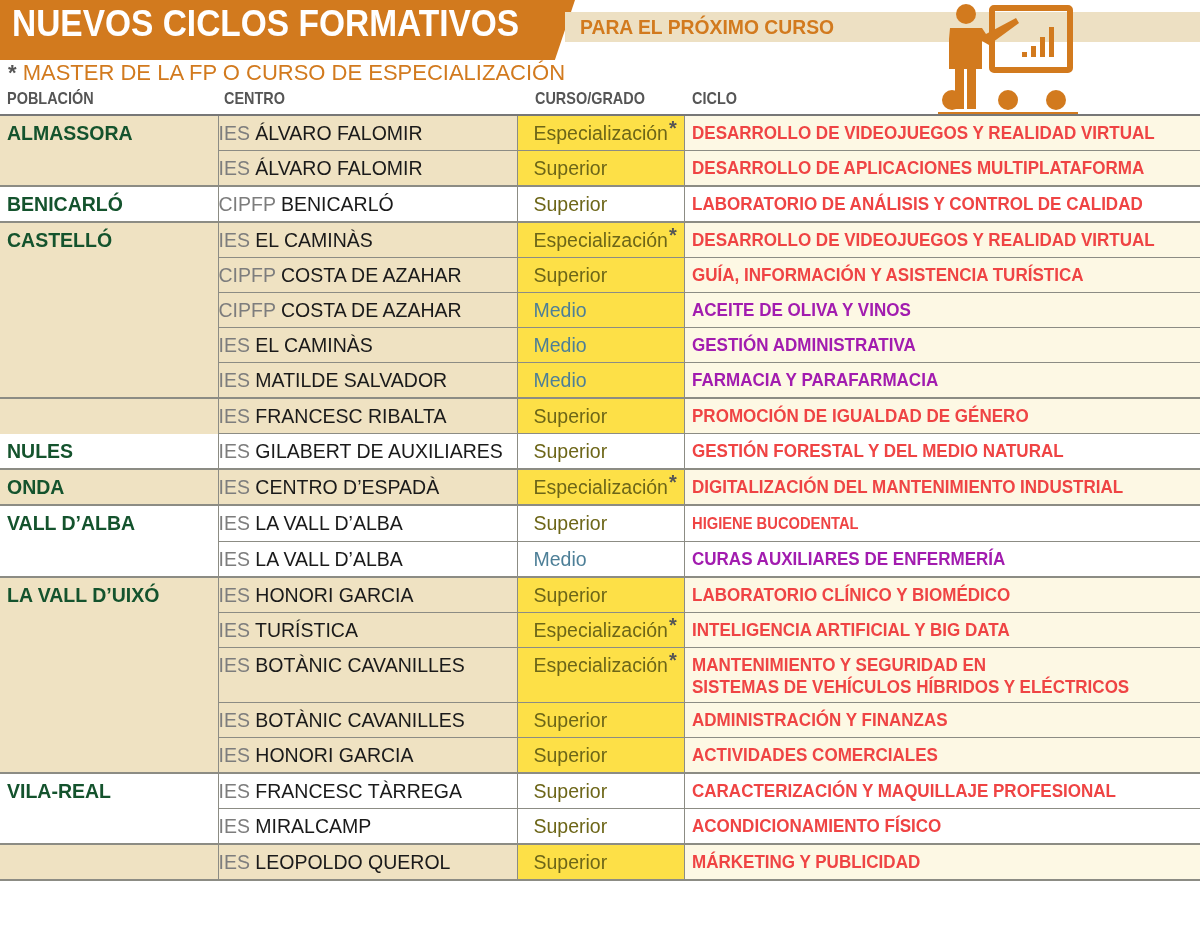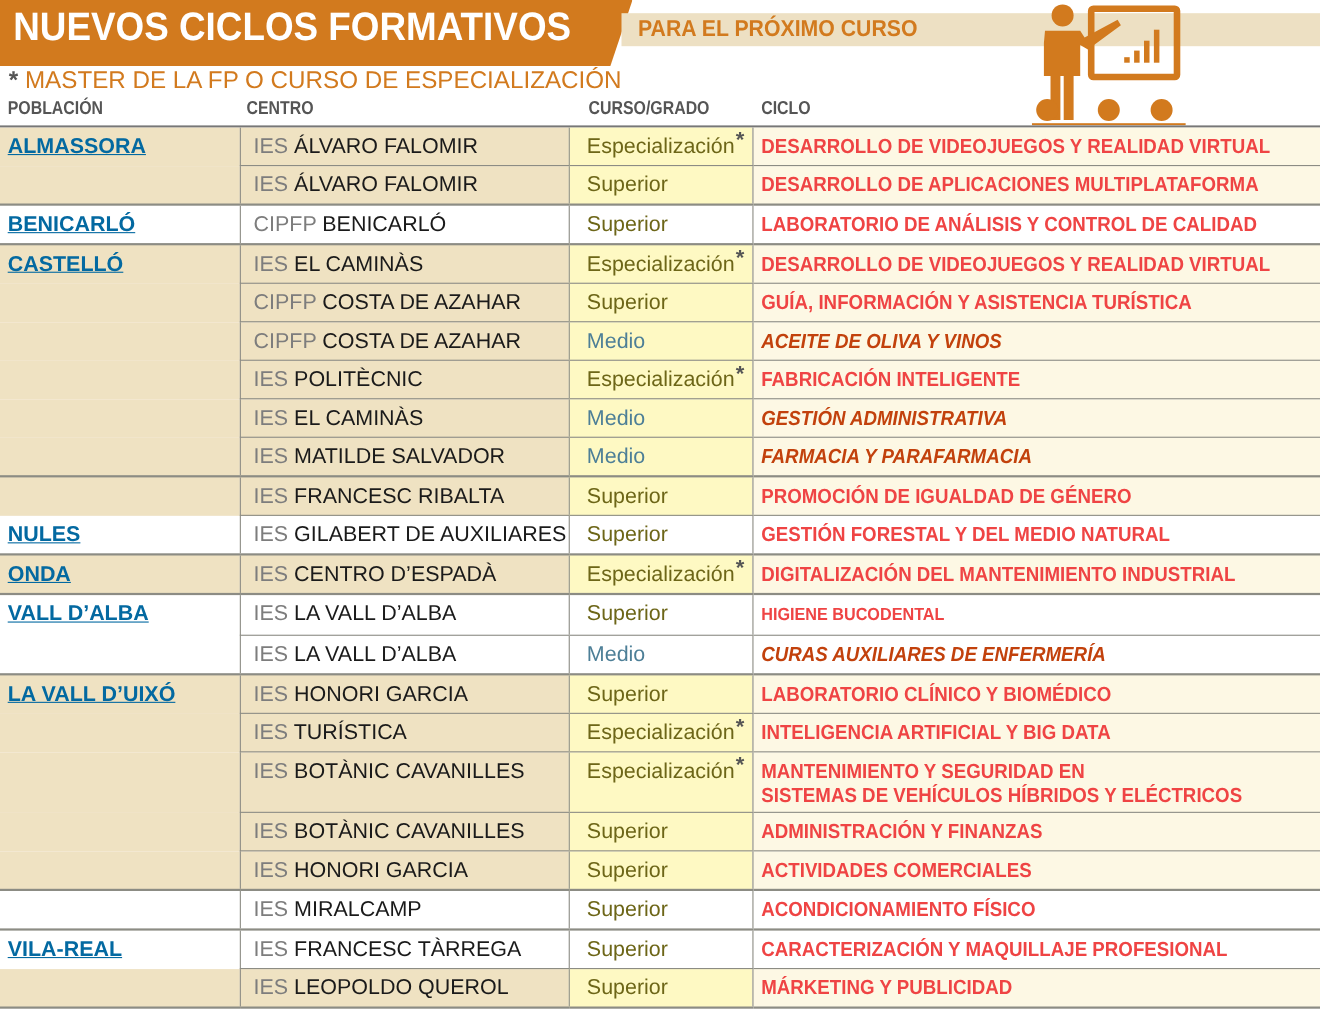--- a/index.html
+++ b/index.html
@@ -14,39 +14,39 @@
               white-space:nowrap; transform:scaleX(0.92); transform-origin:left; }
   .note { position:absolute; left:8px; top:60px; font-size:22px; color:#d27a1e; white-space:nowrap; }
   .note .star { color:#555; font-weight:bold; }
   .icon-wrap { position:absolute; left:938px; top:2px; width:140px; height:112px; }
   .col-head { position:absolute; top:89px; font-size:17px; font-weight:bold; color:#555;
               transform:scaleX(0.85); transform-origin:left; white-space:nowrap; }
   .head-line { position:absolute; left:0; top:114px; width:1200px; height:2px; background:#777; }
 
   table { position:absolute; left:0; top:116px; width:1200px; border-collapse:collapse; table-layout:fixed; }
   td { padding:0; vertical-align:top; font-size:19.5px; line-height:34px; height:34px; white-space:nowrap; }
-  td.pob { width:218px; padding-left:7px; box-sizing:border-box; font-weight:bold; color:#0369a1;
-           border-bottom:2px solid #8c8c84;text-decoration:underline; }
-  td.centro { width:299px; padding-left:12px; box-sizing:border-box; border-left:1px solid #8c8c84;
+  td.pob { width:218px; padding-left:7px; box-sizing:border-box; font-weight:bold; color:#14532d;
+           border-bottom:2px solid #8c8c84; }
+  td.centro { width:299px; padding-left:0; box-sizing:border-box; border-left:1px solid #8c8c84;
               border-bottom:1px solid #8c8c84; }
   td.curso { width:167px; padding-left:16px; box-sizing:border-box; border-left:1px solid #8c8c84;
-             border-bottom:1px solid #8c8c84; background:#fef9c3; }
+             border-bottom:1px solid #8c8c84; background:#fde047; }
   td.ciclo { padding-left:7px; box-sizing:border-box; border-left:1px solid #8c8c84;
              border-bottom:1px solid #8c8c84; background:#fdf8e4; font-weight:bold; font-size:18.5px; }
   tr.group-end td { border-bottom:2px solid #8c8c84; }
   tr.shaded td.pob, tr.shaded td.centro { background:#efe2c2; }
   tr.white td.pob, tr.white td.centro { background:#ffffff; }
   tr.white td.curso, tr.white td.ciclo { background:#ffffff; }
   td.pob.cont { border-bottom:none; }
   .prefix { color:#7d7d7d; }
   .name { color:#1a1a1a; }
   .lvl-Superior, .lvl-Especialización { color:#6d6618; }
   .lvl-Medio { color:#4d7f97; }
   .ciclo-Superior, .ciclo-Especialización { color:#ef4444; }
-  .ciclo-Medio { color:#c2410c;font-style:italic; }
+  .ciclo-Medio { color:#a21caf; }
   .ast { font-size:20px; color:#555; font-weight:bold; position:relative; top:-5px; margin-left:1px; }
   tr.tall td { height:55px; line-height:22px; padding-top:6px; }
   tr.tall td.pob, tr.tall td.centro, tr.tall td.curso { line-height:22px; }
   .ciclo-text { display:inline-block; transform:scaleX(0.92); transform-origin:left; }
   .small-ciclo { font-size:16px; }
 </style>
 </head>
 <body>
 
 <div class="title-bar">
@@ -122,26 +122,20 @@
         <td class="ciclo ciclo-Superior"><span class="ciclo-text">GUÍA, INFORMACIÓN Y ASISTENCIA TURÍSTICA</span></td>
       </tr>
       <tr class="shaded">
         <td class="pob cont"></td>
         <td class="centro"><span class="prefix">CIPFP</span> <span class="name">COSTA DE AZAHAR</span></td>
         <td class="curso"><span class="lvl-Medio">Medio</span><span class="ast"></span></td>
         <td class="ciclo ciclo-Medio"><span class="ciclo-text">ACEITE DE OLIVA Y VINOS</span></td>
       </tr>
       <tr class="shaded">
         <td class="pob cont"></td>
-        <td class="centro"><span class="prefix">IES</span> <span class="name">POLITÈCNIC</span></td>
-        <td class="curso"><span class="lvl-Especialización">Especialización</span><span class="ast">*</span></td>
-        <td class="ciclo ciclo-Especialización"><span class="ciclo-text">FABRICACIÓN INTELIGENTE</span></td>
-      </tr>
-      <tr class="shaded">
-        <td class="pob cont"></td>
         <td class="centro"><span class="prefix">IES</span> <span class="name">EL CAMINÀS</span></td>
         <td class="curso"><span class="lvl-Medio">Medio</span><span class="ast"></span></td>
         <td class="ciclo ciclo-Medio"><span class="ciclo-text">GESTIÓN ADMINISTRATIVA</span></td>
       </tr>
       <tr class="shaded group-end">
         <td class="pob"></td>
         <td class="centro"><span class="prefix">IES</span> <span class="name">MATILDE SALVADOR</span></td>
         <td class="curso"><span class="lvl-Medio">Medio</span><span class="ast"></span></td>
         <td class="ciclo ciclo-Medio"><span class="ciclo-text">FARMACIA Y PARAFARMACIA</span></td>
       </tr>
@@ -198,32 +192,32 @@
         <td class="centro"><span class="prefix">IES</span> <span class="name">BOTÀNIC CAVANILLES</span></td>
         <td class="curso"><span class="lvl-Superior">Superior</span><span class="ast"></span></td>
         <td class="ciclo ciclo-Superior"><span class="ciclo-text">ADMINISTRACIÓN Y FINANZAS</span></td>
       </tr>
       <tr class="shaded group-end">
         <td class="pob"></td>
         <td class="centro"><span class="prefix">IES</span> <span class="name">HONORI GARCIA</span></td>
         <td class="curso"><span class="lvl-Superior">Superior</span><span class="ast"></span></td>
         <td class="ciclo ciclo-Superior"><span class="ciclo-text">ACTIVIDADES COMERCIALES</span></td>
       </tr>
-      <tr class="white group-end">
-        <td class="pob"></td>
-        <td class="centro"><span class="prefix">IES</span> <span class="name">MIRALCAMP</span></td>
-        <td class="curso"><span class="lvl-Superior">Superior</span><span class="ast"></span></td>
-        <td class="ciclo ciclo-Superior"><span class="ciclo-text">ACONDICIONAMIENTO FÍSICO</span></td>
-      </tr>
       <tr class="white">
         <td class="pob cont">VILA-REAL</td>
         <td class="centro"><span class="prefix">IES</span> <span class="name">FRANCESC TÀRREGA</span></td>
         <td class="curso"><span class="lvl-Superior">Superior</span><span class="ast"></span></td>
         <td class="ciclo ciclo-Superior"><span class="ciclo-text">CARACTERIZACIÓN Y MAQUILLAJE PROFESIONAL</span></td>
       </tr>
+      <tr class="white group-end">
+        <td class="pob"></td>
+        <td class="centro"><span class="prefix">IES</span> <span class="name">MIRALCAMP</span></td>
+        <td class="curso"><span class="lvl-Superior">Superior</span><span class="ast"></span></td>
+        <td class="ciclo ciclo-Superior"><span class="ciclo-text">ACONDICIONAMIENTO FÍSICO</span></td>
+      </tr>
       <tr class="shaded group-end">
         <td class="pob"></td>
         <td class="centro"><span class="prefix">IES</span> <span class="name">LEOPOLDO QUEROL</span></td>
         <td class="curso"><span class="lvl-Superior">Superior</span><span class="ast"></span></td>
         <td class="ciclo ciclo-Superior"><span class="ciclo-text">MÁRKETING Y PUBLICIDAD</span></td>
       </tr>
     </tbody>
 </table>
 
 </body></html>

